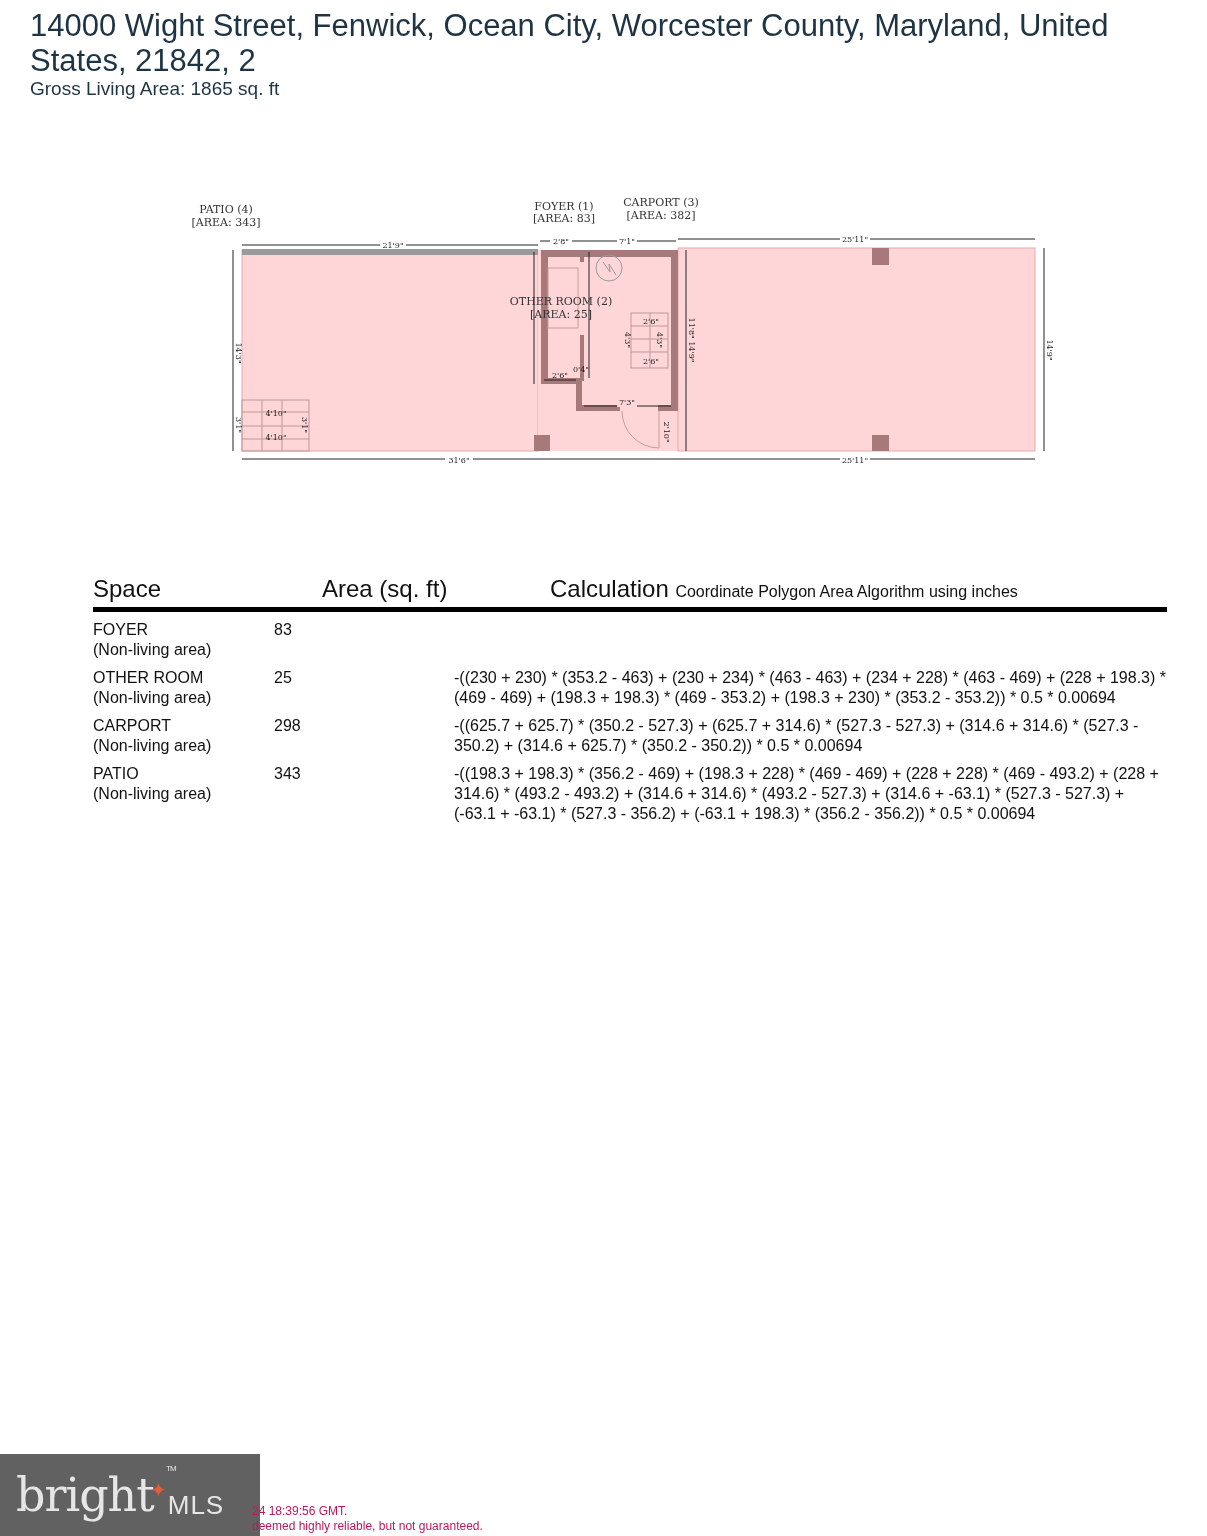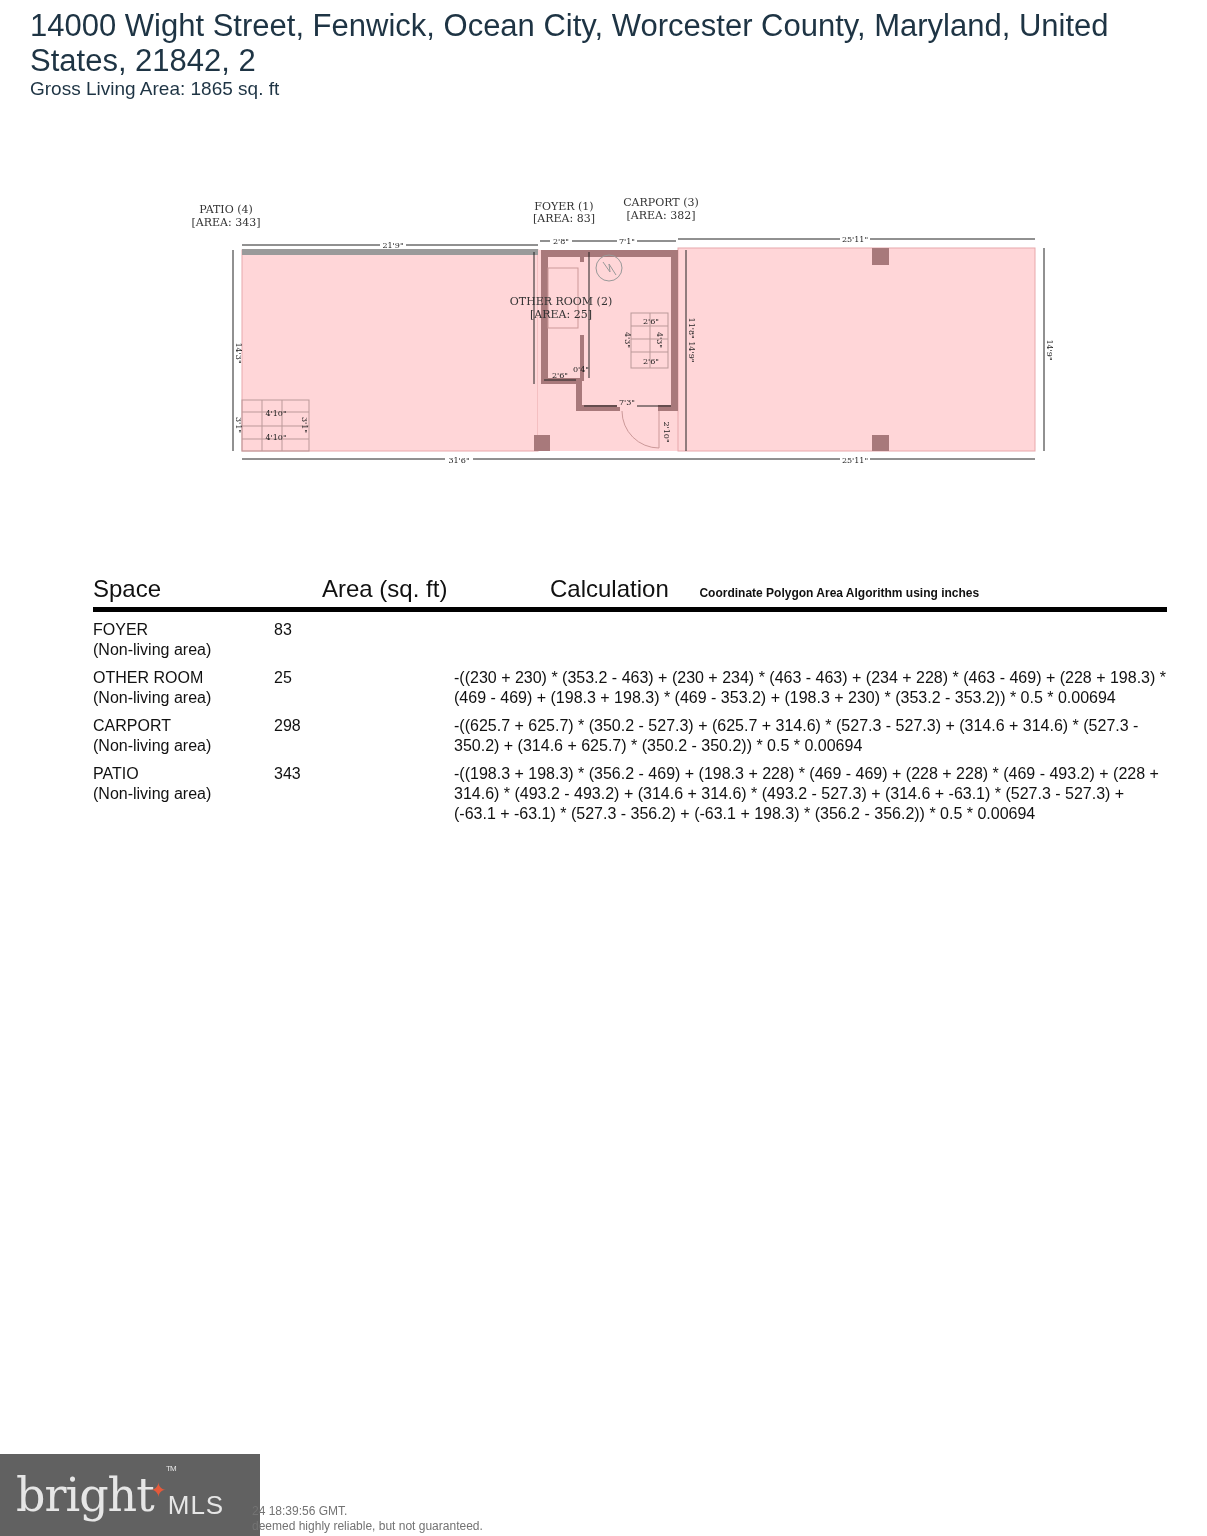--- a/index.html
+++ b/index.html
@@ -14,35 +14,35 @@
   .subtitle {
     position: absolute; left: 30px; top: 78px;
     font-size: 19px; color: #1e3444;
   }
   .plan { position: absolute; left: 0; top: 180px; width: 1207px; height: 300px; }
   .plan svg { display: block; }
   .plan text { font-family: "DejaVu Serif", serif; }
   .table { position: absolute; left: 93px; top: 575px; width: 1074px; }
   .thead { display: flex; align-items: flex-start; height: 32px; border-bottom: 5px solid #000; gap: 48px; }
   .th { font-size: 24px; font-weight: 500; color: #111; }
-  .th small { font-size: 12px; font-weight: bold; margin-left: 24px; }
+  .th small { font-size: 16px; font-weight: normal; }
   .c1 { width: 181px; }
   .c2 { width: 180px; }
   .c3 { flex: 1; }
   .row { display: flex; font-size: 16px; line-height: 20px; color: #111; padding-top: 6px; padding-bottom: 2px; }
   .row .sub { display: block; }
   .footer-logo {
     position: absolute; left: 0; top: 1454px; width: 260px; height: 82px;
     background: #616161; display: flex; align-items: center;
   }
   .logo-bright { font-family: "DejaVu Serif", serif; font-size: 46px; color: #e6e6e6; margin-left: 16px; letter-spacing: -1px; position: relative; }
   .logo-star { position: absolute; left: 134px; top: 10px; color: #e55a3b; font-size: 20px; }
   .logo-tm { position: absolute; left: 150px; top: -4px; font-size: 8px; color: #e6e6e6; font-family: "Liberation Sans", sans-serif; }
   .logo-mls { font-size: 26px; color: #e6e6e6; margin-left: 14px; margin-top: 20px; letter-spacing: 1px; }
-  .footer-text { position: absolute; left: 252px; top: 1504px; font-size: 12px; line-height: 15px; color: #737373; }
+  .footer-text { position: absolute; left: 252px; top: 1504px; font-size: 12px; line-height: 15px; color: #be185d; }
 </style>
 </head>
 <body>
 
 <div class="title">14000 Wight Street, Fenwick, Ocean City, Worcester County, Maryland, United States, 21842, 2</div>
 <div class="subtitle">Gross Living Area: 1865 sq. ft</div>
 
 <div class="plan">
   <svg width="1207" height="300" viewBox="0 180 1207 300" xmlns="http://www.w3.org/2000/svg">
 

